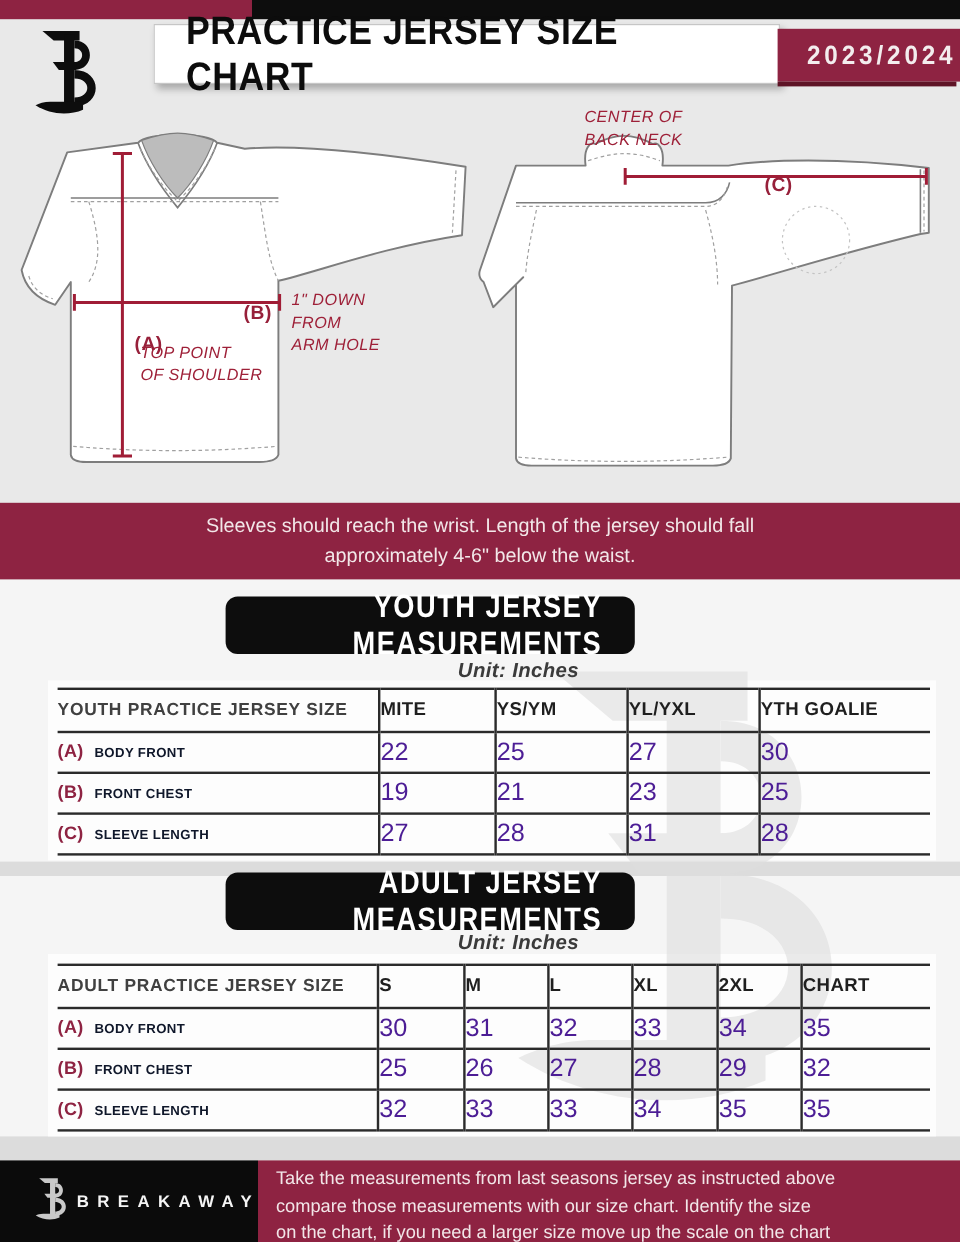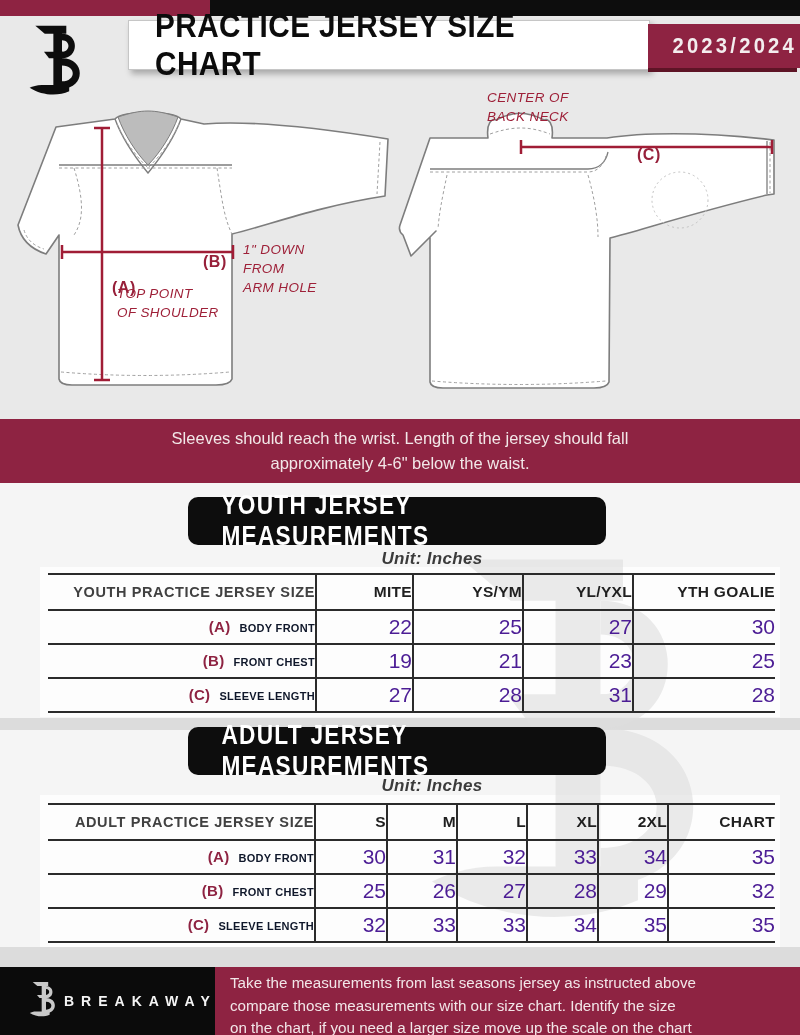--- a/index.html
+++ b/index.html
@@ -27,28 +27,28 @@
   
   .notice{left:0;top:419px;width:800px;height:64px;background:#8E2342;display:flex;align-items:center;justify-content:center;}
   .notice .t{color:#F2E7E8;font-size:16.5px;line-height:25px;text-align:center;}
 
   
   .lowerpanel{left:0;top:483px;width:800px;height:484px;background:#f5f5f5;}
   .band{left:0;width:800px;background:#dcdcdc;}
   .tablebg{left:40px;width:740px;background:#fdfdfd;}
 
   
-  .secbanner{width:418px;height:48px;background:#0d0d0d;border-radius:10px;display:flex;align-items:center;justify-content:center;}
+  .secbanner{width:341px;height:48px;background:#0d0d0d;border-radius:10px;display:flex;align-items:center;justify-content:center;text-align:right;}
   .secbanner .t{color:#fff;font-size:27px;font-weight:800;letter-spacing:1.5px;transform:scaleX(.84);}
   .unitline{width:800px;text-align:center;color:#3b3b3b;font-size:17px;font-style:italic;font-weight:600;letter-spacing:.3px;}
 
   
   table.size{border-collapse:collapse;table-layout:fixed;width:727px;border-top:2px solid #2b2b2b;}
   table.size tr{border-bottom:2px solid #2b2b2b;}
-  table.size th,table.size td{padding:0;text-align:right;vertical-align:middle;margin-top:11px;}
+  table.size th,table.size td{padding:0;text-align:left;vertical-align:middle;margin-top:11px;}
   table.size th:not(:first-child),table.size td:not(:first-child){border-left:2px solid #2b2b2b;}
   table.size thead tr{height:36px;}
   table.size tbody tr{height:34px;}
   th.lblcol,td.lblcol{text-align:left;padding-left:14px;}
   th.lblcol{font-size:14.5px;font-weight:600;color:#404040;letter-spacing:.6px;}
   th.sizecol{font-size:15.5px;font-weight:800;color:#1f1f1f;letter-spacing:.3px;}
   td.val{font-size:21px;color:#4c1d95;border-radius:12px;}
   .rowkey{color:#8E2342;font-weight:800;font-size:15px;margin-right:9px;letter-spacing:.3px;}
   .rowlbl{color:#0f172a;font-weight:700;font-size:11px;letter-spacing:.3px;}
 

